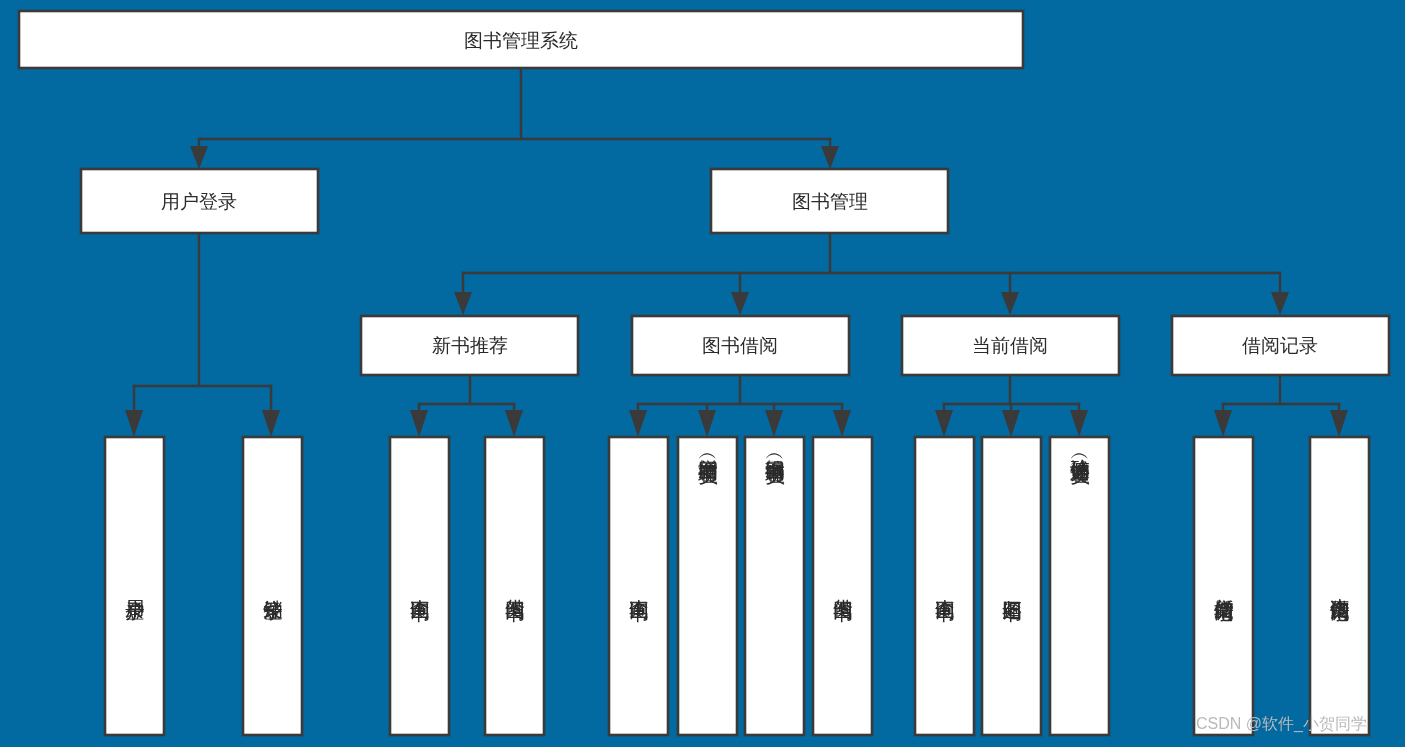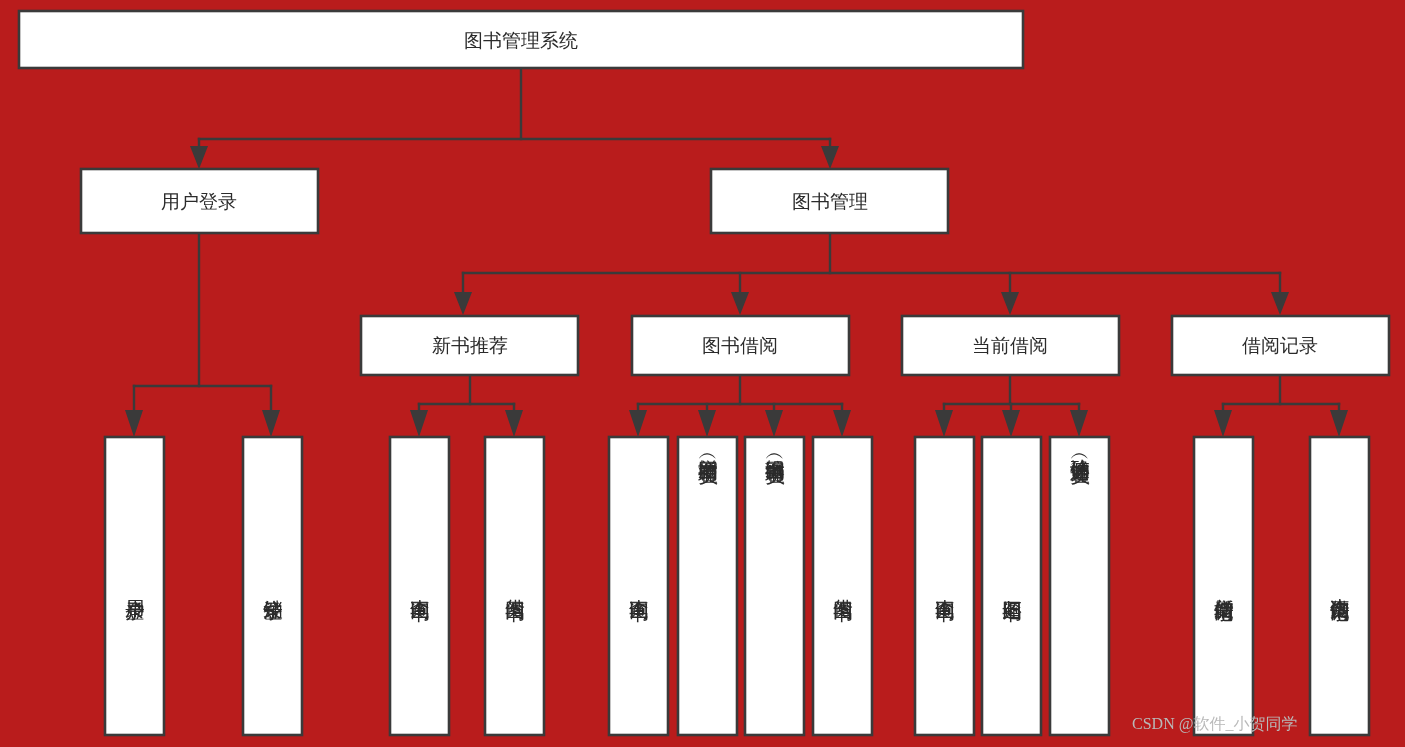--- a/index.html
+++ b/index.html
@@ -1,40 +1,40 @@
 <!DOCTYPE html>
 <html><head>
 <meta charset="utf-8">
 <style>
   html,body{margin:0;padding:0;background:#ffffff;}
   body{
     width:1405px;height:747px;
     font-family:"DejaVu Sans","Liberation Sans",sans-serif;
     overflow:hidden;
   }
-  #diagram-root{position:relative;width:1405px;height:747px;background:#b91c1c;}
+  #diagram-root{position:relative;width:1405px;height:747px;background:#0369a1;}
   svg#tree{position:absolute;left:0;top:0;width:1405px;height:747px;display:block;}
   .node-rect{fill:#ffffff;stroke:#3a3a3a;stroke-width:2.6;}
   .link-line{stroke:#3a3a3a;stroke-width:2.4;fill:none;stroke-linecap:square;}
   .arrow-head{fill:#3a3a3a;stroke:none;}
   .node-label{
     fill:#2b2b2b;
     font-family:"DejaVu Sans","Liberation Sans",sans-serif;
     font-size:19px;
     text-anchor:middle;
     dominant-baseline:middle;
   }
   .node-label.vertical{
     font-size:19.5px;
     letter-spacing:1px;
   }
   .watermark{
     position:absolute;
-    left:1132px;top:714px;
-    font-family:Liberation Serif, serif;
+    left:1196px;top:714px;
+    font-family:Liberation Sans, sans-serif;
     font-size:16px;
     color:#b9b9b9;
     white-space:nowrap;
     user-select:none;
   }
 </style>
 </head>
 <body>
 
 <div id="diagram-root">

